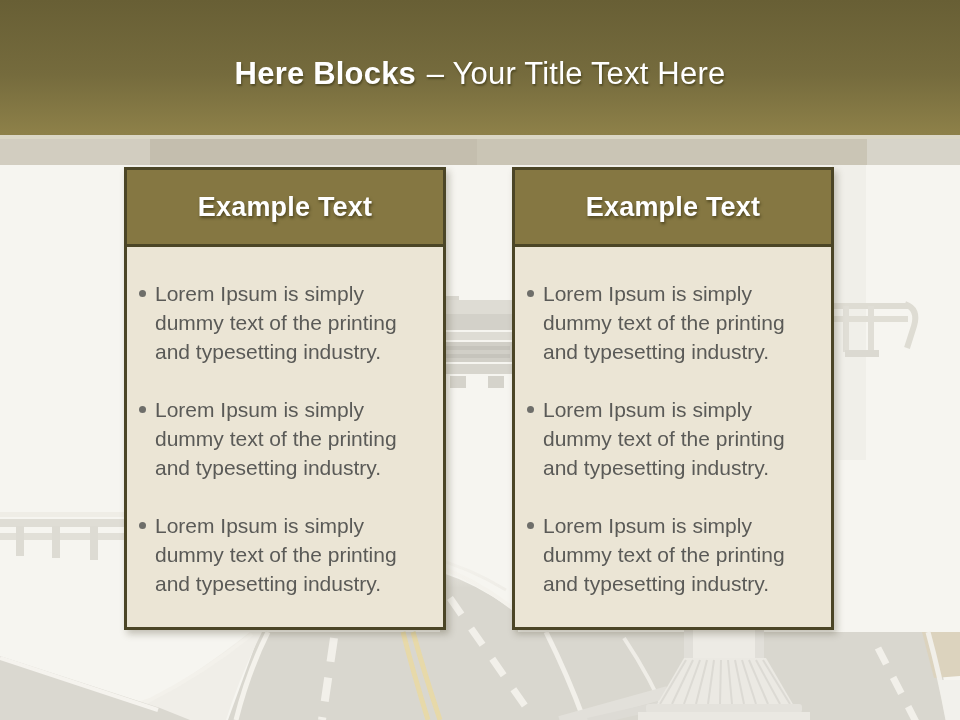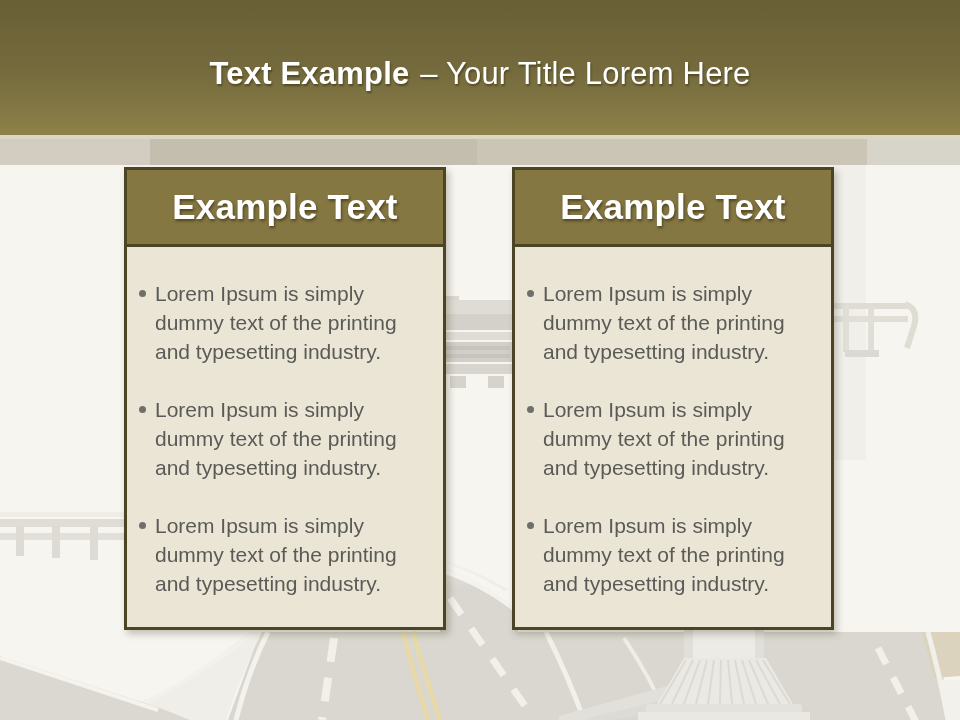--- a/index.html
+++ b/index.html
@@ -36,21 +36,21 @@
     display:flex;flex-direction:column;
   }
   .card.left{left:124px;}
   .card.right{left:512px;}
   .card-header{
     height:74px;flex:0 0 74px;background:#857742;
     border-bottom:3px solid #4B4526;
     display:flex;align-items:center;justify-content:center;
   }
   .card-header span{
-    color:#FFFFFF;font-size:35px;font-weight:bold;letter-spacing:0.2px;
+    color:#FFFFFF;font-size:27px;font-weight:bold;letter-spacing:0.2px;
     text-shadow:1px 2px 3px rgba(40,35,10,0.6);
   }
   .card-body{flex:1;padding:32px 14px 0 0;}
   .card-body ul{list-style:none;margin:0;padding:0;}
   .card-body li{
     position:relative;padding-left:28px;margin-bottom:29px;
   }
   .card-body li .dot{
     position:absolute;left:12px;top:11px;width:7px;height:7px;border-radius:50%;
     background:#6E6E6A;
@@ -159,21 +159,21 @@
       </g>
       <rect x="646" y="704" width="156" height="9" rx="3" fill="#E4E2DC"></rect>
       <rect x="638" y="712" width="172" height="8" fill="#EAE8E2"></rect>
     </g>
 
     <rect x="430" y="540" width="95" height="48" fill="url(#fadeTop)"></rect>
   </svg>
 
   <header class="title-band">
     <div class="title">
-      <span class="t-bold">Text Example</span><span class="t-rest">– Your Title Lorem Here</span>
+      <span class="t-bold">Here Blocks</span><span class="t-rest">– Your Title Text Here</span>
     </div>
   </header>
 
   <section class="card left">
     <div class="card-header">
       <span>Example Text</span>
     </div>
     <div class="card-body">
       <ul>
         <li>

